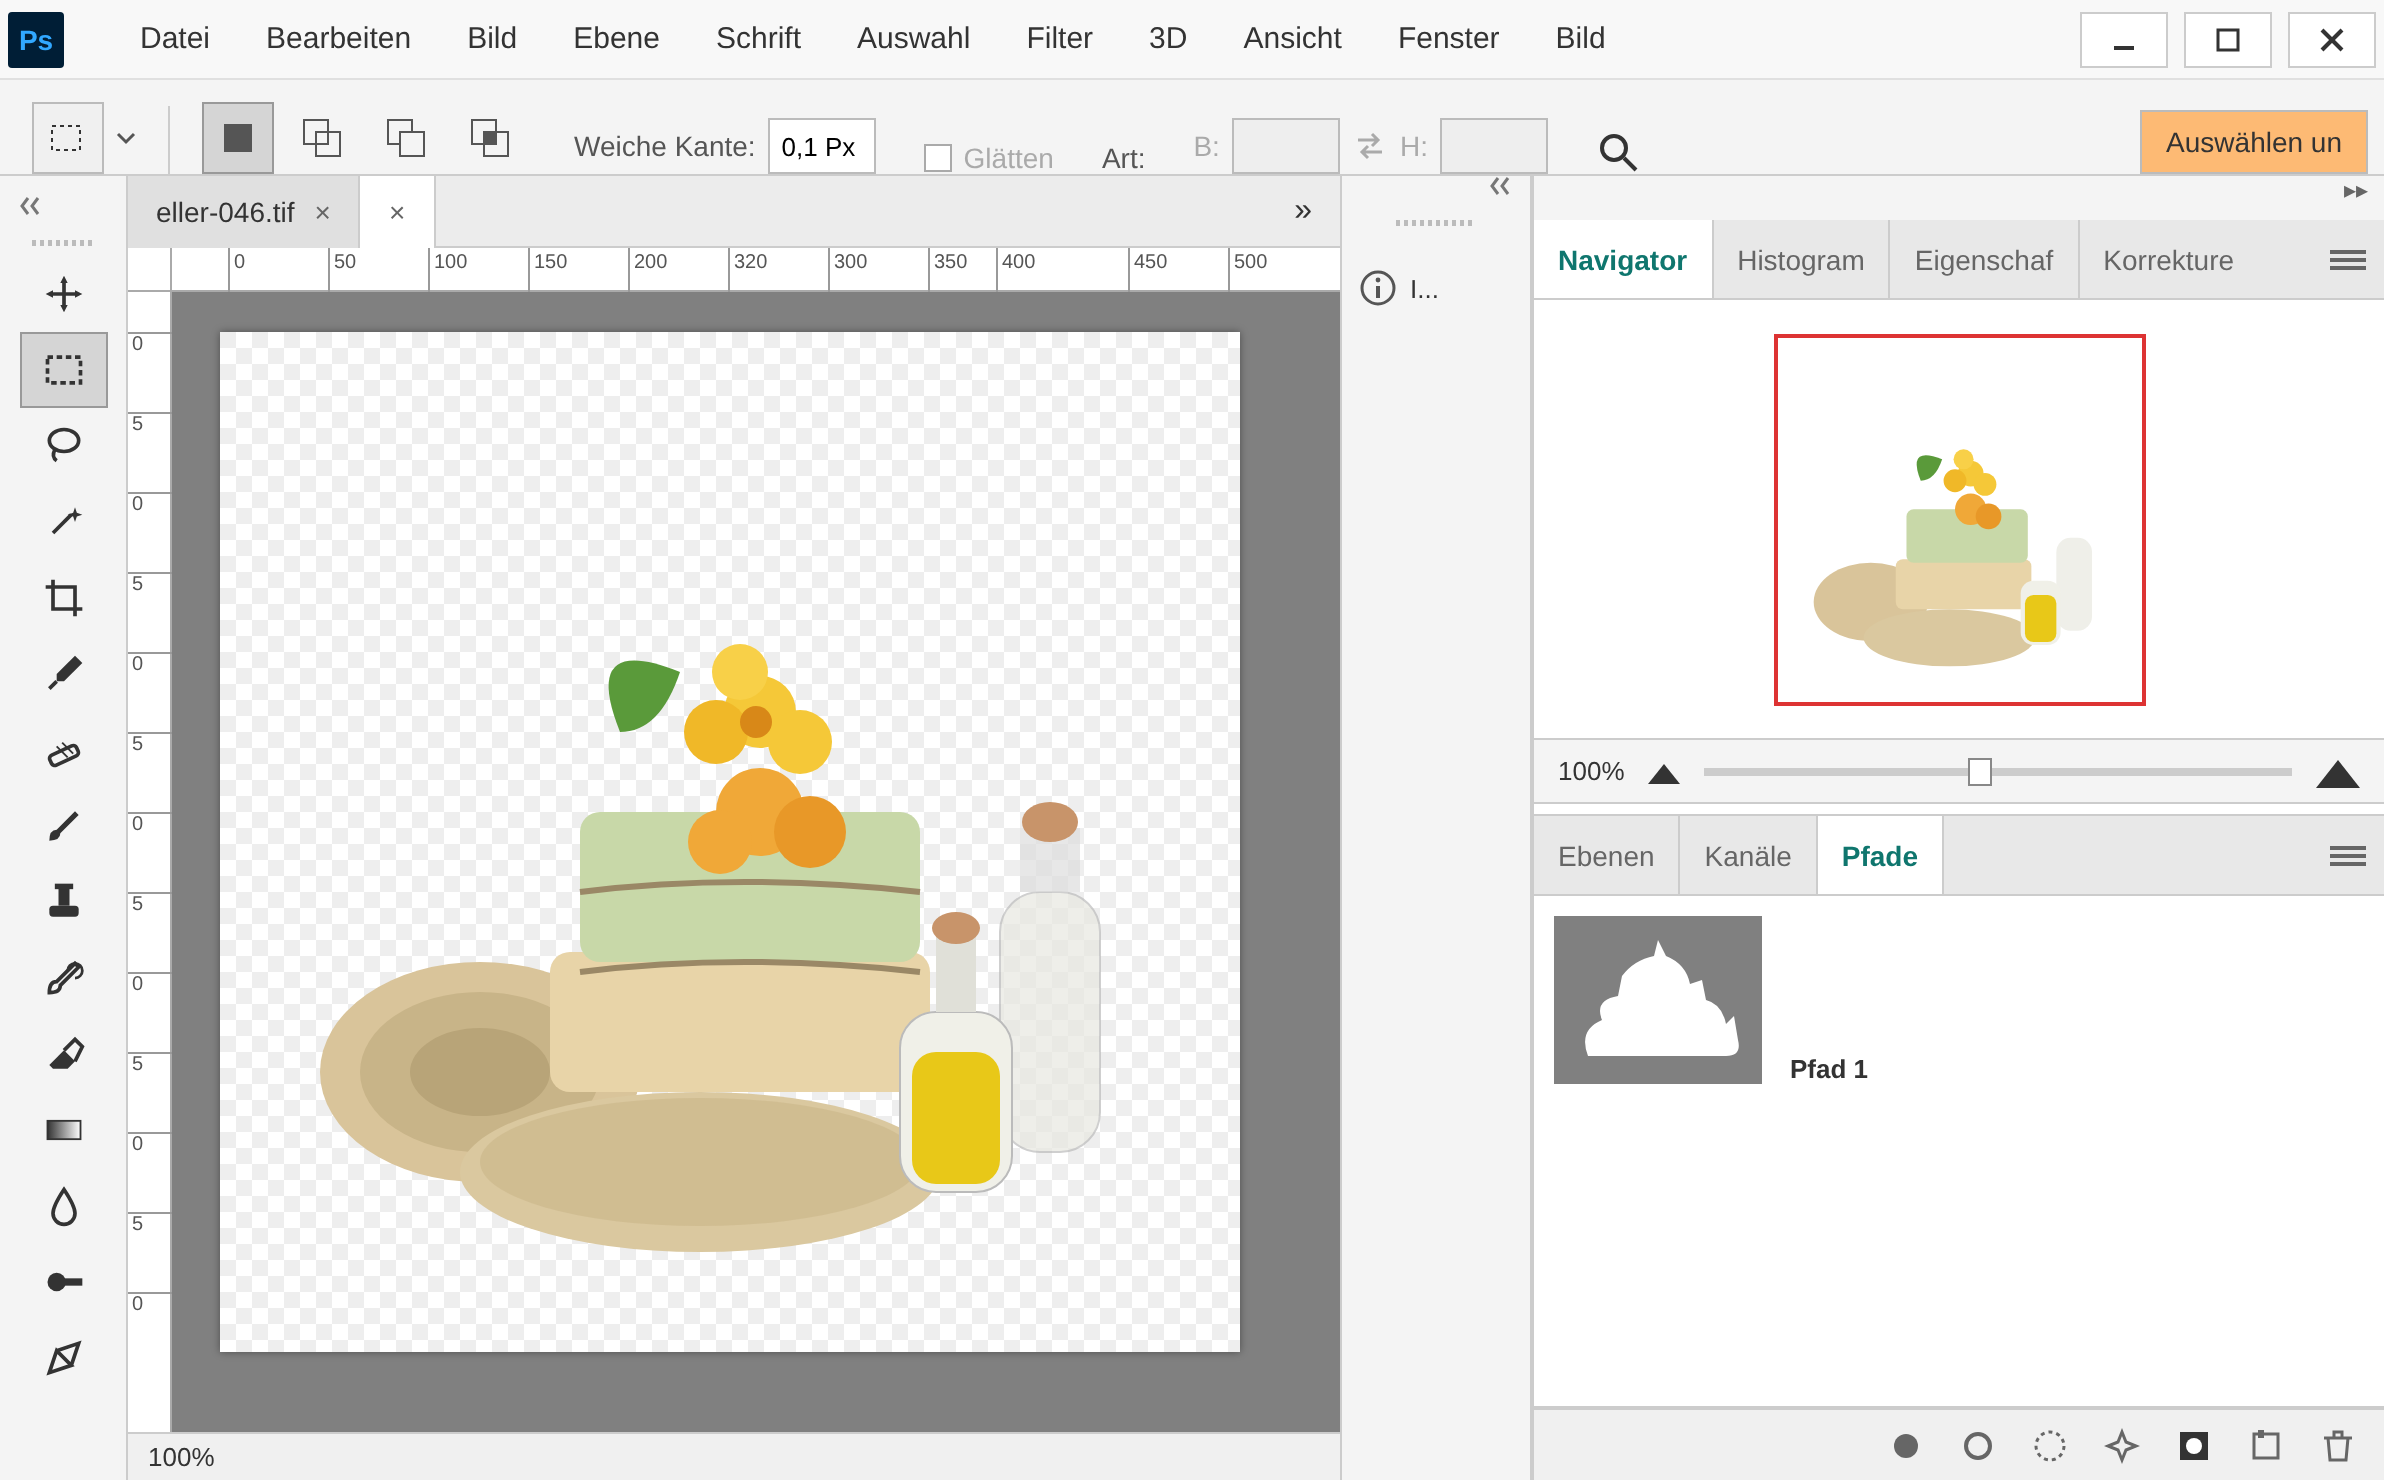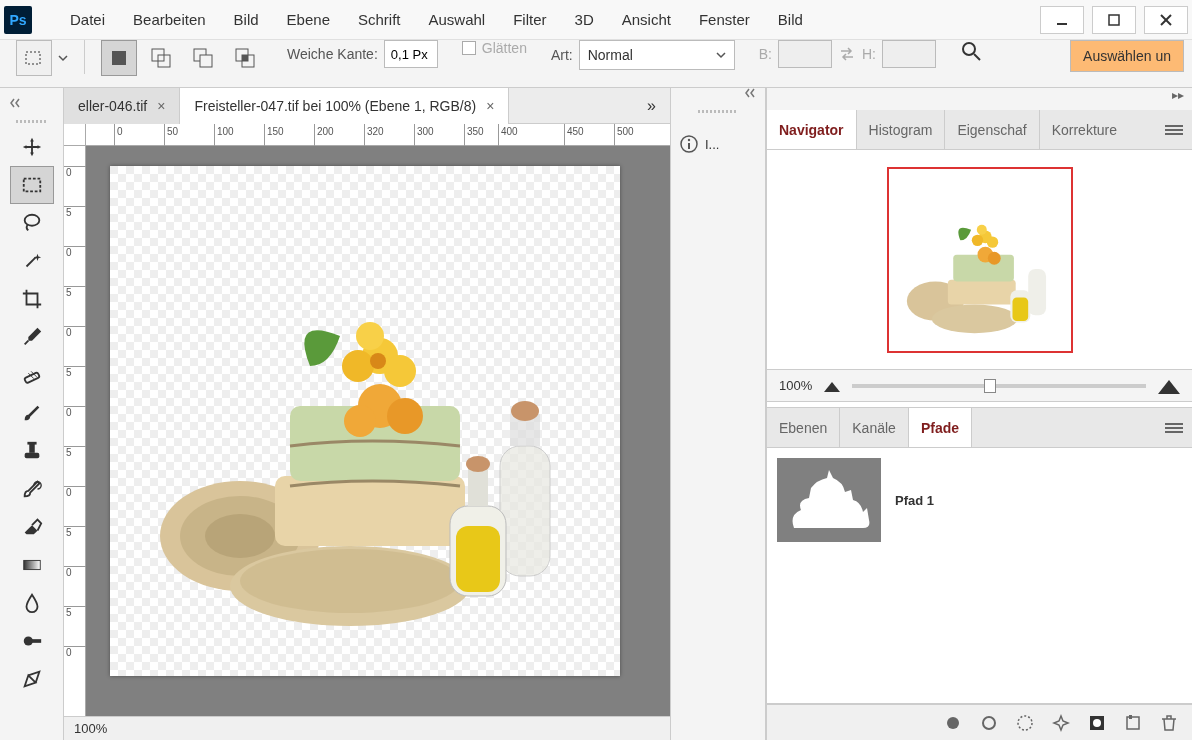--- a/index.html
+++ b/index.html
@@ -6,21 +6,21 @@
 body { width: 1192px; height: 740px; background: #fff; overflow: hidden; position: relative; font-size: 13px; color: #333; }
 
 
 .titlebar { height: 40px; background: #f8f8f8; display: flex; align-items: center; padding: 0 4px; border-bottom: 1px solid #e0e0e0; }
 .ps-logo { width: 28px; height: 28px; background: #001e36; color: #31a8ff; font-weight: bold; font-size: 14px; display: flex; align-items: center; justify-content: center; margin-right: 24px; border-radius: 2px; }
 .menu-item { padding: 0 14px; font-size: 15px; color: #333; cursor: default; }
 .window-controls { margin-left: auto; display: flex; gap: 8px; }
 .win-btn { width: 44px; height: 28px; border: 1px solid #ccc; background: #fff; display: flex; align-items: center; justify-content: center; font-size: 14px; }
 
 
-.optionsbar { height: 48px; background: #f4f4f4; display: flex; align-items: flex-start; padding: 0 8px; border-bottom: 1px solid #ccc; gap: 8px; }
+.optionsbar { height: 48px; background: #f4f4f4; display: flex; align-items: flex-end; padding: 0 8px; border-bottom: 1px solid #ccc; gap: 8px; }
 .opt-group { display: flex; align-items: center; gap: 6px; padding: 0 8px; }
 .opt-btn { width: 36px; height: 36px; background: #f0f0f0; border: 1px solid #bbb; display: flex; align-items: center; justify-content: center; }
 .opt-btn.active { background: #d5d5d5; border-color: #999; }
 .opt-label { font-size: 14px; color: #555; }
 .opt-input { width: 54px; height: 28px; border: 1px solid #bbb; padding: 0 6px; background: #fff; font-size: 13px; }
 .opt-check { width: 14px; height: 14px; border: 1px solid #aaa; background: #fff; }
 .opt-select { height: 30px; width: 156px; border: 1px solid #bbb; background: #fff; padding: 0 8px; display: flex; align-items: center; justify-content: space-between; font-size: 14px; }
 .divider { width: 1px; height: 34px; background: #ccc; }
 .opt-auswahl { margin-left: auto; padding: 0 12px; height: 32px; border: 1px solid #bbb; background: #fdba74; display: flex; align-items: center; font-size: 14px; }
 
@@ -56,31 +56,31 @@
 
 .rcol { width: 96px; background: #f4f4f4; border-left: 1px solid #ccc; border-right: 1px solid #ccc; }
 .rcol-tab { height: 22px; display:flex; justify-content:flex-end; padding-right:8px; }
 .rcol-item { height: 40px; display: flex; align-items: center; gap: 6px; padding: 0 8px; font-size: 13px; }
 .rcol-item svg { width: 20px; height: 20px; }
 
 .panels { width: 426px; background: #f4f4f4; border-left: 1px solid #ccc; display: flex; flex-direction: column; }
 .panel-collapse { height: 22px; display:flex; justify-content:flex-end; padding-right:8px; font-size:12px; color:#666; }
 .panel-tabs { height: 40px; display: flex; border-bottom: 1px solid #ccc; background: #e8e8e8; }
 .ptab { padding: 0 12px; display: flex; align-items: center; font-size: 14px; border-right: 1px solid #ccc; color: #666; }
-.ptab.active { background: #fff; font-weight: 600; color: #7f1d1d; }
+.ptab.active { background: #fff; font-weight: 600; color: #0f766e; }
 .ptab-menu { margin-left: auto; width: 36px; display: flex; align-items: center; justify-content: center; }
 
 .nav-body { height: 220px; background: #fff; display: flex; align-items: center; justify-content: center; border-bottom: 1px solid #ccc; }
 .nav-thumb { width: 186px; height: 186px; border: 2px solid #d33; background: #fff; position: relative; }
 .nav-zoom { height: 32px; display: flex; align-items: center; padding: 0 12px; border-bottom: 1px solid #ccc; gap: 12px; }
 .nav-slider { flex: 1; height: 4px; background: #ccc; position: relative; }
 .nav-slider-thumb { position: absolute; left: 45%; top: -5px; width: 12px; height: 14px; background: #fff; border: 1px solid #888; }
 
 .panel-body { background: #fff; border-bottom: 1px solid #ccc; }
-.path-item { display: flex; align-items: center; gap: 14px; padding: 10px; background: #fff; }
+.path-item { display: flex; align-items: flex-end; gap: 14px; padding: 10px; background: #fff; }
 .path-thumb { width: 104px; height: 84px; background: #808080; display:flex; align-items:center; justify-content:center; }
 .path-buttons { height: 36px; display: flex; align-items: center; justify-content: flex-end; gap: 18px; padding: 0 14px; margin-top: auto; border-top: 1px solid #ccc; background:#f0f0f0; }
 .path-buttons svg { width: 18px; height: 18px; color: #666; }
 
 
 .spa { position: absolute; inset: 0; }
 </style>
 </head>
 <body>
 
@@ -158,26 +158,20 @@
   <div class="opt-group">
     <span class="opt-label">Weiche Kante:</span>
     <input class="opt-input" value="0,1 Px" style="">
   </div>
   <div class="opt-group">
     <div class="opt-check"></div>
     <span class="opt-label" style="color:#aaa">Glätten</span>
   </div>
   <div class="opt-group">
     <span class="opt-label">Art:</span>
-    <div class="opt-select">
-      <span>Normal</span>
-      <svg width="10" height="10" viewBox="0 0 10 10">
-          <path d="M1 3 L5 7 L9 3" fill="none" stroke="#555" stroke-width="1.5"></path>
-        </svg>
-    </div>
   </div>
   <div class="opt-group">
     <span class="opt-label" style="color:#aaa">B:</span>
     <input class="opt-input" disabled="" style="background: rgb(238, 238, 238);">
     <svg width="18" height="18" viewBox="0 0 18 18" style="color:#aaa">
         <path d="M3 6 L12 6 M10 3 L13 6 L10 9 M15 12 L6 12 M8 9 L5 12 L8 15" fill="none" stroke="currentColor" stroke-width="1.5"></path>
       </svg>
     <span class="opt-label" style="color:#aaa">H:</span>
     <input class="opt-input" disabled="" style="background: rgb(238, 238, 238);">
   </div>
@@ -294,21 +288,20 @@
       </div>
   </div>
 
   <div class="docarea">
     <div class="doctabs">
       <div class="doctab">
         <span>eller-046.tif</span>
         <span class="doctab-close">×</span>
       </div>
       <div class="doctab active">
-        <span>Freisteller-047.tif bei 100% (Ebene 1, RGB/8)</span>
         <span class="doctab-close">×</span>
       </div>
       <div class="doctab-more">»</div>
     </div>
     <div style="display:flex; flex:1; flex-direction:column; position:relative;">
       <div style="display:flex;">
         <div style="width:22px;height:22px;background:#fff;border-right:1px solid #aaa;border-bottom:1px solid #aaa"></div>
         <div class="ruler-h" style="flex:1;margin-left:0">
           <div class="ruler-tick" style="left:28px">0</div>
           <div class="ruler-tick" style="left:78px">50</div>

